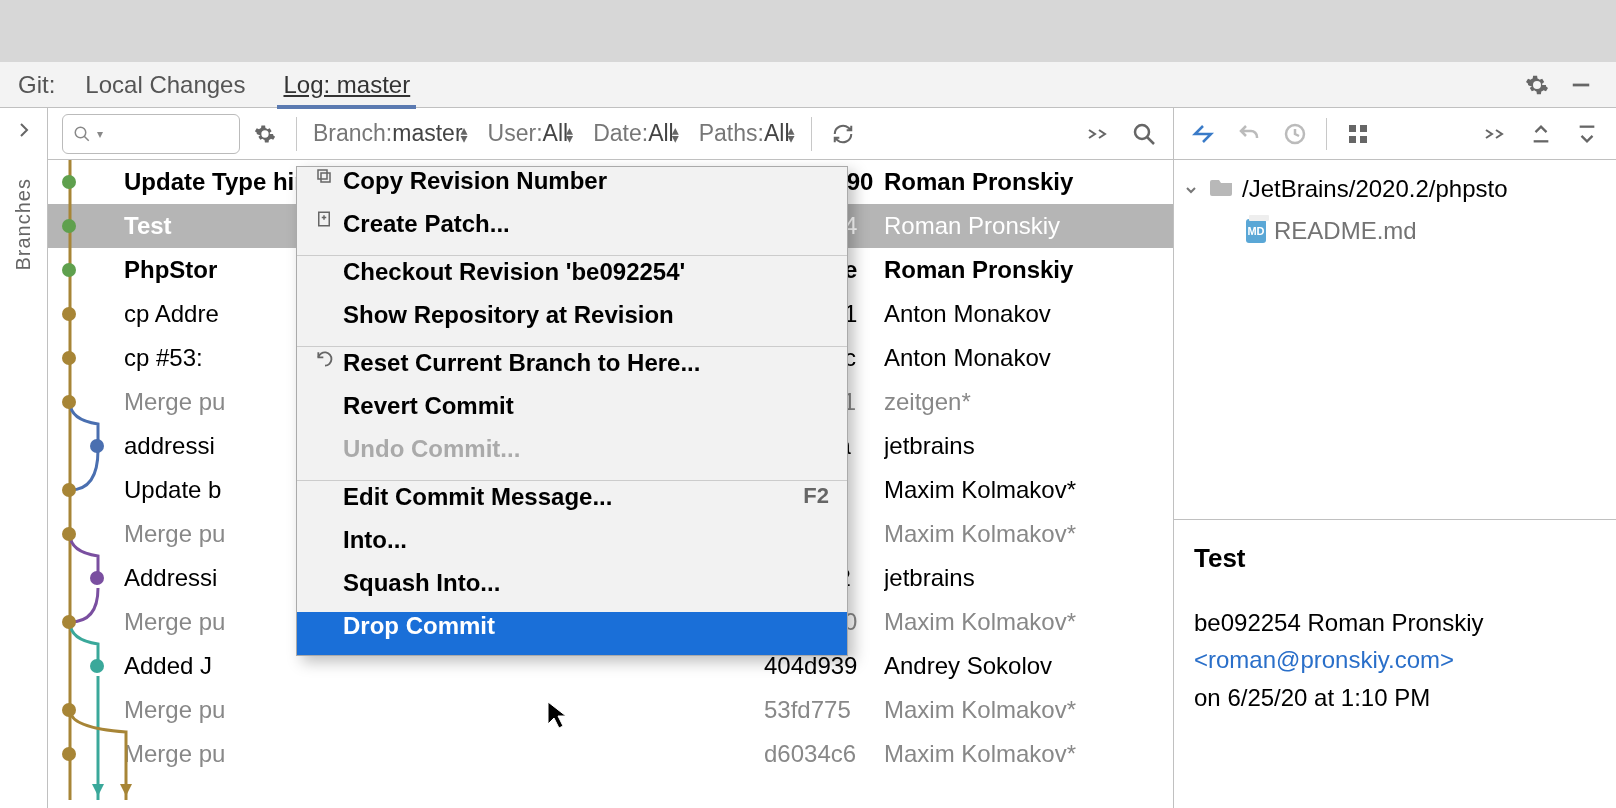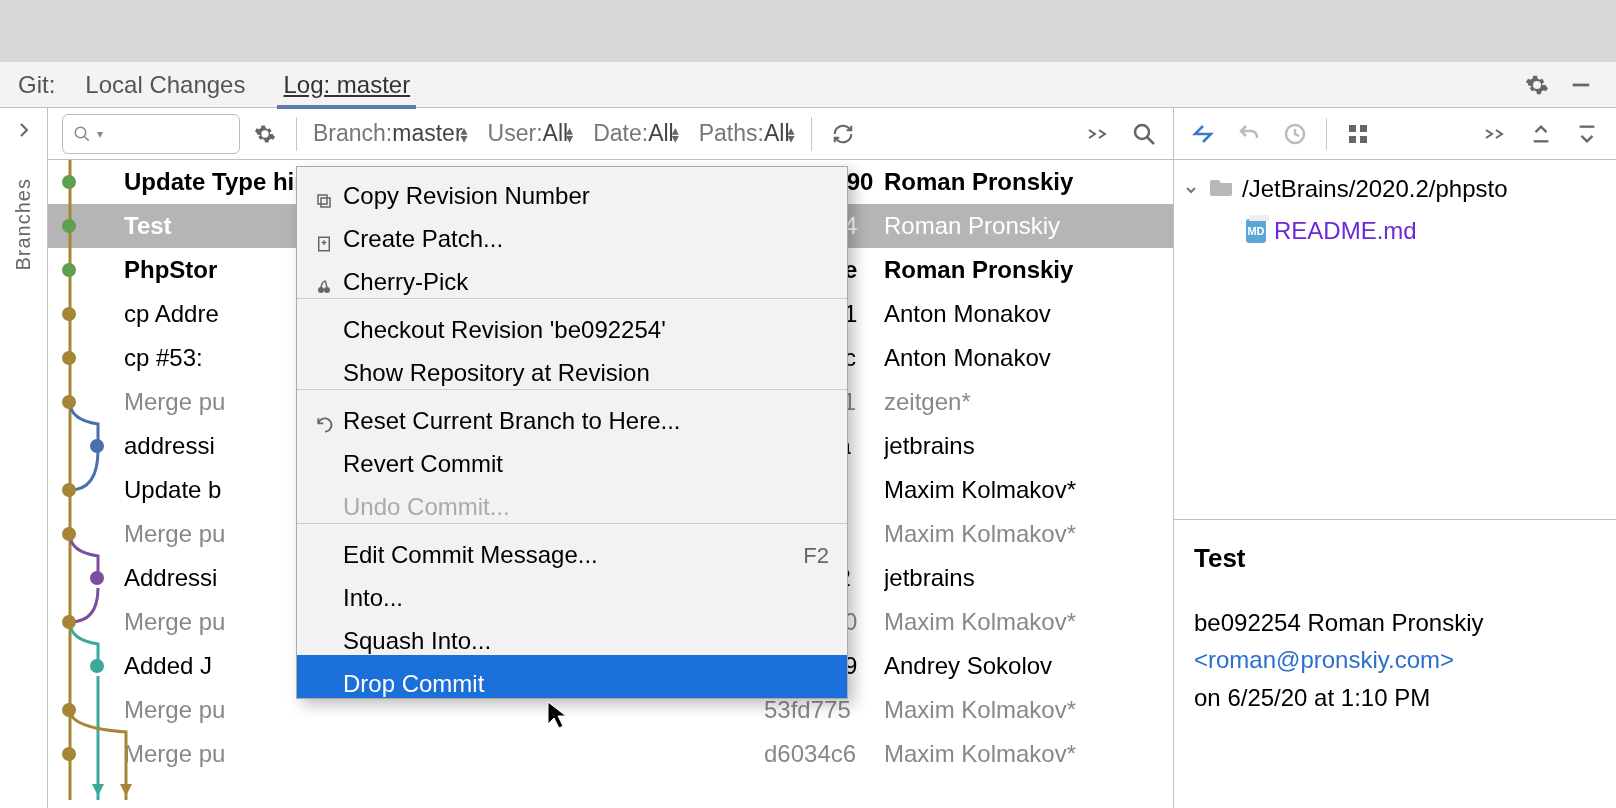--- a/index.html
+++ b/index.html
@@ -45,21 +45,21 @@
 .row .author { flex:1; overflow:hidden; }
 .branch-tag { display:inline-flex; align-items:center; background:#eee; border:1px solid #ccc; border-radius:4px; padding: 1px 8px; font-size:22px; font-weight:400; color:#888; }
 .branch-tag svg { margin-right:4px; }
 .time-ago { font-weight:700; margin-left:4px; }
 .grey { color:#888; }
 
 .graph-svg { position:absolute; left:0; top:0; pointer-events:none; }
 .commit-dot { position:absolute; width:14px; height:14px; border-radius:50%; }
 
 .context-menu { position:absolute; left:248px; top:6px; width:552px; background:#f2f2f2; border:1px solid #aaa; box-shadow: 6px 6px 14px rgba(0,0,0,.25); font-size:24px; z-index:10; }
-.context-menu .mi { display:flex; align-items:flex-end; height:43px; padding: 0 18px; cursor:pointer; }
+.context-menu .mi { display:flex; align-items:flex-start; height:43px; padding: 0 18px; cursor:pointer;font-weight:bold; }
 .context-menu .mi .ic { width:28px; display:flex; align-items:center; color:#666; }
 .context-menu .mi .txt { flex:1; }
 .context-menu .mi .sc { color:#666; font-size:22px; }
 .context-menu .mi.disabled { color:#aaa; }
 .context-menu .mi.highlight { background:#1a6fd8; color:#fff; }
 .context-menu hr { border:none; border-top:1px solid #ccc; margin:2px 0; }
 
 .cursor-arrow { position:absolute; left:498px; top:540px; z-index:20; pointer-events:none; }
 
 .right-panel { width: 442px; display:flex; flex-direction:column; min-width:0; }
@@ -68,21 +68,21 @@
 .right-toolbar .icon-btn { width:30px; height:30px; display:flex; align-items:center; justify-content:center; cursor:pointer; }
 .right-toolbar .push-right { margin-left:auto; display:flex; align-items:center; gap:16px; }
 
 .file-tree { padding: 8px 10px; font-size:24px; border-bottom:1px solid #c0c0c0; flex: 0 0 auto; height: 360px; overflow:hidden; }
 .tree-row { display:flex; align-items:center; height:42px; gap:8px; }
 .tree-row .indent { display:inline-block; }
 .tree-row .chev { color:#777; width:18px; }
 .folder-icon { color:#b8b8b8; }
 .md-badge { display:inline-flex; align-items:center; justify-content:center; width:20px; height:24px; background:#5aa7d6; color:#fff; font-size:11px; font-weight:700; border-radius:3px; position:relative; }
 .md-badge::before { content:""; position:absolute; top:-4px; left:3px; width:20px; height:6px; background:#eee; border-radius:1px; }
-.file-link { color:#6d28d9;text-align:center; }
+.file-link { color:#737373;text-align:center; }
 
 .commit-details { padding: 18px 20px; font-size:24px; line-height:1.55; overflow:hidden; }
 .commit-details .title { font-weight:700; margin-bottom:26px; font-size:26px; }
 .commit-details a { color:#2a6fc9; text-decoration:none; }
 
 </style>
 </head>
 <body>
 
 <div class="top-bar"></div>
@@ -348,30 +348,20 @@
         <div class="mi">
           <span class="ic">
               <svg width="18" height="18" viewBox="0 0 24 24" fill="none" stroke="currentColor" stroke-width="2">
                 <rect x="5" y="3" width="14" height="18"></rect>
                 <line x1="9" y1="10" x2="15" y2="10"></line>
                 <line x1="12" y1="7" x2="12" y2="13"></line>
               </svg>
             </span>
           <span class="txt">Create Patch...</span>
         </div>
-        <div class="mi">
-          <span class="ic">
-              <svg width="18" height="18" viewBox="0 0 24 24" fill="currentColor">
-                <circle cx="8" cy="16" r="4"></circle>
-                <circle cx="16" cy="16" r="4"></circle>
-                <path d="M8 12 Q10 4 14 4 M16 12 Q14 6 14 4" stroke="currentColor" stroke-width="2" fill="none"></path>
-              </svg>
-            </span>
-          <span class="txt">Cherry-Pick</span>
-        </div>
         <hr>
         <div class="mi">
           <span class="ic"></span>
             <span class="txt">Checkout Revision 'be092254'</span>
         </div>
         <div class="mi">
           <span class="ic"></span>
             <span class="txt">Show Repository at Revision</span>
         </div>
         <hr>

